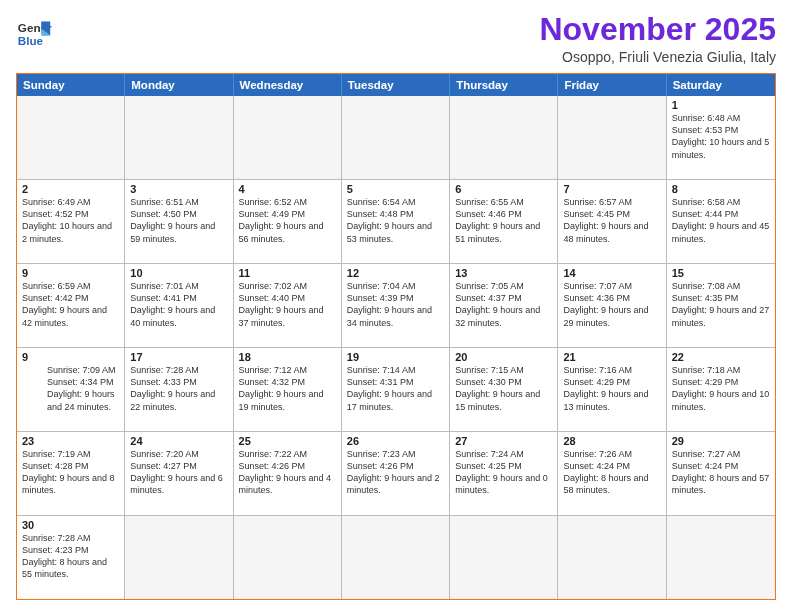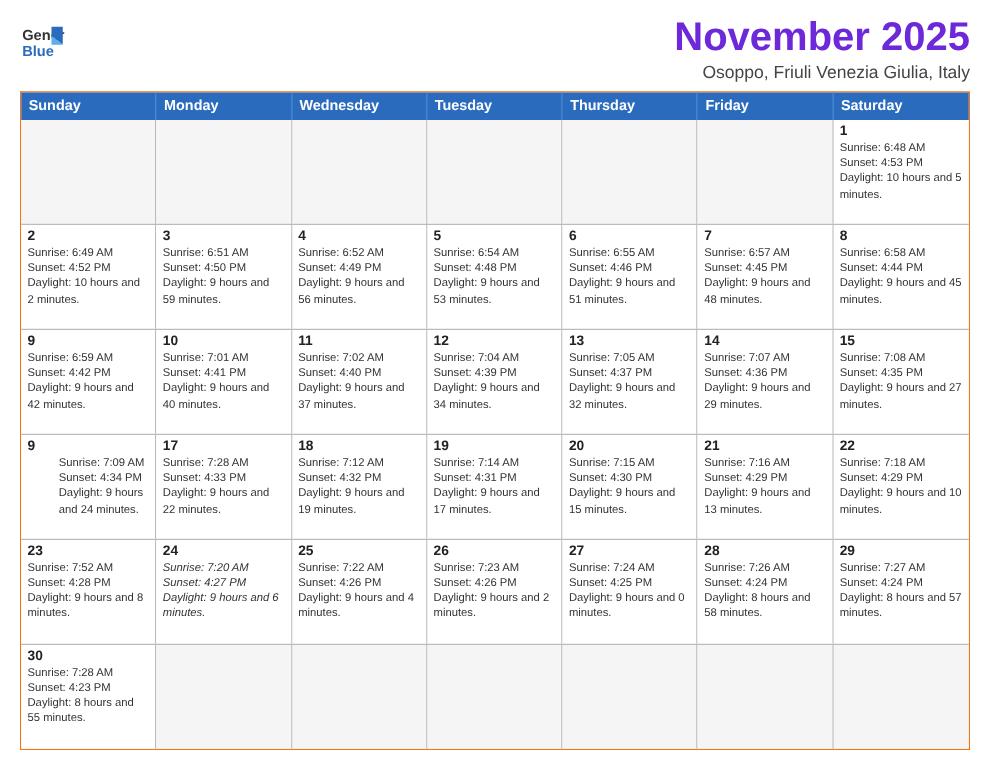--- a/index.html
+++ b/index.html
@@ -278,27 +278,27 @@
           <div class="cal-cell">
             <div class="day-num">22</div>
             <div class="day-info" style="white-space: pre-line;">Sunrise: 7:18 AM
 Sunset: 4:29 PM
 Daylight: 9 hours and 10 minutes.</div>
           </div>
         </div>
         <div class="cal-row">
           <div class="cal-cell">
             <div class="day-num">23</div>
-            <div class="day-info" style="white-space: pre-line;">Sunrise: 7:52 AM
+            <div class="day-info" style="white-space: pre-line;">Sunrise: 7:19 AM
 Sunset: 4:28 PM
 Daylight: 9 hours and 8 minutes.</div>
           </div>
           <div class="cal-cell">
             <div class="day-num">24</div>
-            <div class="day-info" style="white-space: pre-line; font-style: italic;">Sunrise: 7:20 AM
+            <div class="day-info" style="white-space: pre-line;">Sunrise: 7:20 AM
 Sunset: 4:27 PM
 Daylight: 9 hours and 6 minutes.</div>
           </div>
           <div class="cal-cell">
             <div class="day-num">25</div>
             <div class="day-info" style="white-space: pre-line;">Sunrise: 7:22 AM
 Sunset: 4:26 PM
 Daylight: 9 hours and 4 minutes.</div>
           </div>
           <div class="cal-cell">

